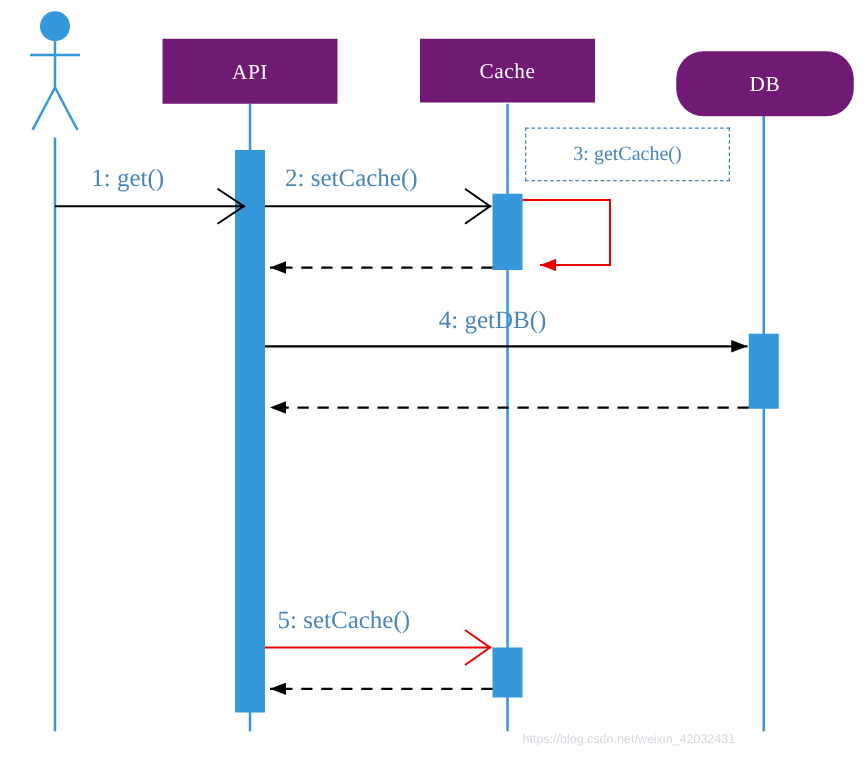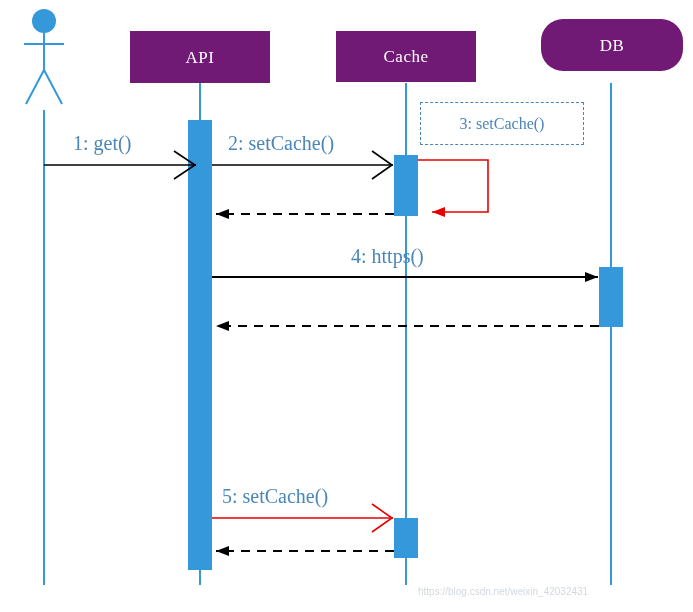--- a/index.html
+++ b/index.html
@@ -150,31 +150,31 @@
   </svg>
 
   <div class="lifeline-box" style="left:130px; top:31px; width:140px; height:52px;">
     <span class="lifeline-title">API</span>
   </div>
 
   <div class="lifeline-box" style="left:336px; top:31px; width:140px; height:51px;">
     <span class="lifeline-title">Cache</span>
   </div>
 
-  <div class="lifeline-box" style="left:541px; top:19px; width:142px; height:52px;border-radius:22px;">
+  <div class="lifeline-box" style="left:541px; top:41px; width:142px; height:52px;border-radius:22px;">
     <span class="lifeline-title">DB</span>
   </div>
 
   <div class="note-box" style="left:420px; top:102px; width:164px; height:43px;">
-    <span class="note-text">3: setCache()</span>
+    <span class="note-text">3: getCache()</span>
   </div>
 
   <span class="msg-label" style="left:73px; top:133px;">1: get()</span>
 
   <span class="msg-label" style="left:228px; top:133px;">2: setCache()</span>
 
-  <span class="msg-label" style="left:351px; top:246px;">4: https()</span>
+  <span class="msg-label" style="left:351px; top:246px;">4: getDB()</span>
 
   <span class="msg-label" style="left:222px; top:486px;">5: setCache()</span>
 
   <span class="watermark" style="left:418px; top:587px;">https://blog.csdn.net/weixin_42032431</span>
 
 </div>
 
 </body></html>

